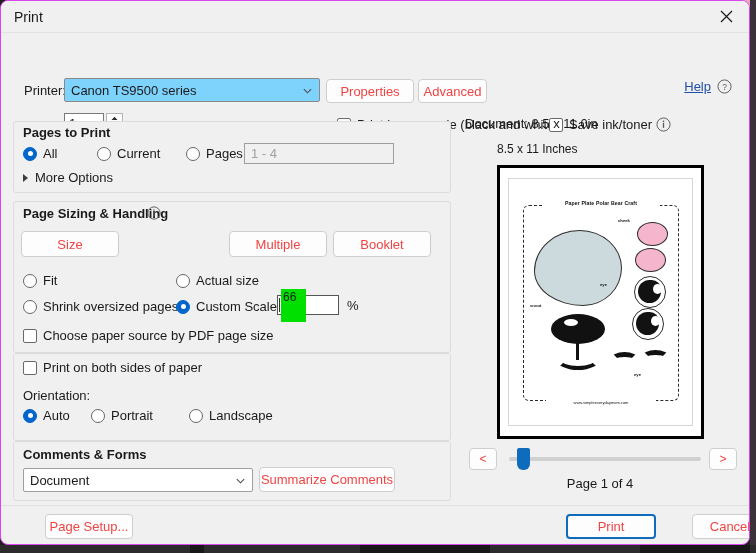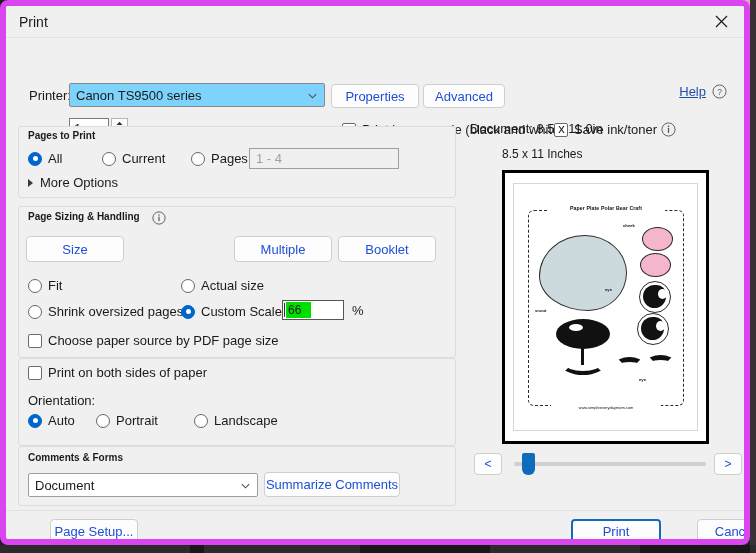--- a/index.html
+++ b/index.html
@@ -40,21 +40,21 @@
     width: 6px; height: 553px;
     background: #3a3238;
   }
 
   .dialog {
     position: absolute;
     left: 0; top: 0;
     width: 750px;
     height: 545px;
     background: #f0f0f0;
-    border: 6px solid #d946ef;
+    border: 1px solid #d946ef;
     border-radius: 8px;
     box-sizing: border-box;
     overflow: hidden;
   }
 
   
   .titlebar {
     height: 31px;
     background: #f0f0f0;
     display: flex;
@@ -102,29 +102,29 @@
     font-size: 13px;
     color: #1a1a1a;
   }
   .printer-select .val { flex: 1; }
   .chev { width: 11px; height: 11px; }
   .btn {
     background: #fdfdfd;
     border: 1px solid #cecece;
     border-radius: 4px;
     font-size: 13px;
-    color: #1d4ed8;
+    color: #ef4444;
     display: flex;
     align-items: center;
     justify-content: center;
     box-sizing: border-box;
     cursor: default;
   }
   .btn-properties { position: absolute; left: 325px; top: 46px; width: 88px; height: 24px; }
-  .btn-advanced  { position: absolute; left: 417px; top: 46px; width: 82px; height: 24px; }
+  .btn-advanced  { position: absolute; left: 417px; top: 46px; width: 69px; height: 24px; }
 
   .help-link {
     position: absolute;
     right: 38px; top: 46px;
     font-size: 13px;
     color: #1f4fa8;
     text-decoration: underline;
     cursor: default;
   }
   .help-icon {
@@ -182,21 +182,21 @@
 
   
   .group {
     position: absolute;
     background: #f0f0f0;
     border: 1px solid #dcdcdc;
     border-radius: 3px;
     box-sizing: border-box;
   }
   .group-title {
-    font-size: 10px;
+    font-size: 13px;
     font-weight: bold;
     color: #1a1a1a;
   }
 
   .grp-pages  { left: 12px; top: 120px; width: 438px; height: 72px; }
   .grp-sizing { left: 12px; top: 200px; width: 438px; height: 152px; }
   .grp-both   { left: 12px; top: 352px; width: 438px; height: 88px; }
   .grp-comm   { left: 12px; top: 440px; width: 438px; height: 60px; }
 
   .radio {
@@ -275,21 +275,21 @@
     align-items: center;
     padding-left: 1px;
   }
   .scale-caret {
     width: 1px; height: 14px; background: #333; margin-right: 1px;
   }
   .scale-val {
     background: #00e000;
     font-size: 12px;
     color: #1a1a1a;
-    padding: 1px 10px 1px 2px;
+    padding: 1px 10px 18px 2px;
     line-height: 14px;
   }
   .pct { position: absolute; left: 346px; top: 297px; font-size: 13px; color: #1a1a1a; }
 
   .orient-label { position: absolute; left: 22px; top: 387px; font-size: 13px; color: #1a1a1a; }
 
   .doc-select {
     position: absolute;
     left: 22px; top: 467px;
     width: 230px; height: 24px;
@@ -718,20 +718,21 @@
 
           <div class="craft-foot">www.simpleeverydaymom.com</div>
         </div>
       </div>
     </div>
 
     <div class="btn nav-prev">&lt;</div>
     <div class="btn nav-next">&gt;</div>
     <div class="track"></div>
     <div class="thumb"></div>
+    <div class="page-of">Page 1 of 4</div>
   </div>
 
   <div class="footer-sep"></div>
   <div class="btn btn-pagesetup">Page Setup...</div>
   <div class="btn btn-print">Print</div>
   <div class="btn btn-cancel">Cancel</div>
 
 </div>
 
 </body></html>

